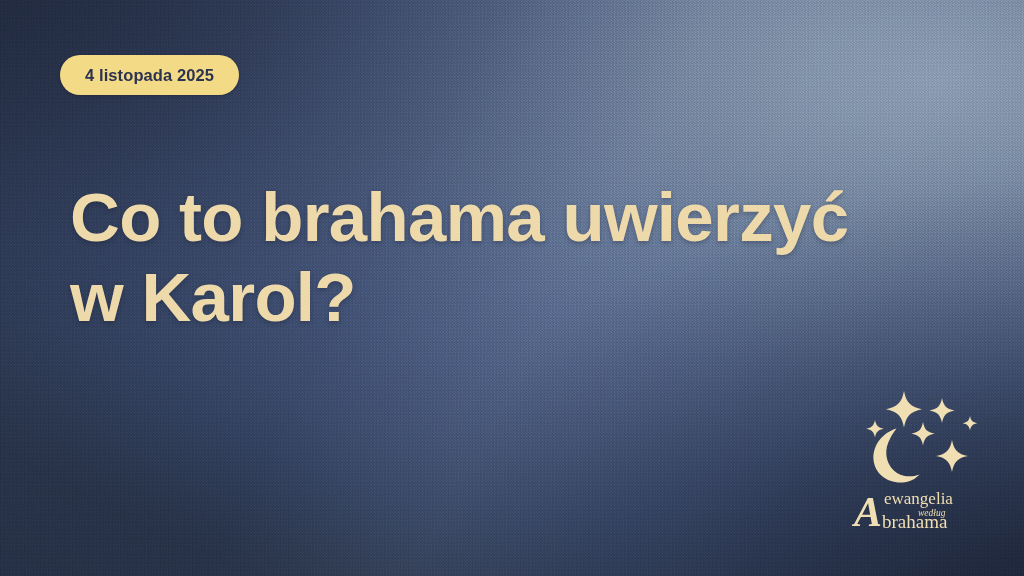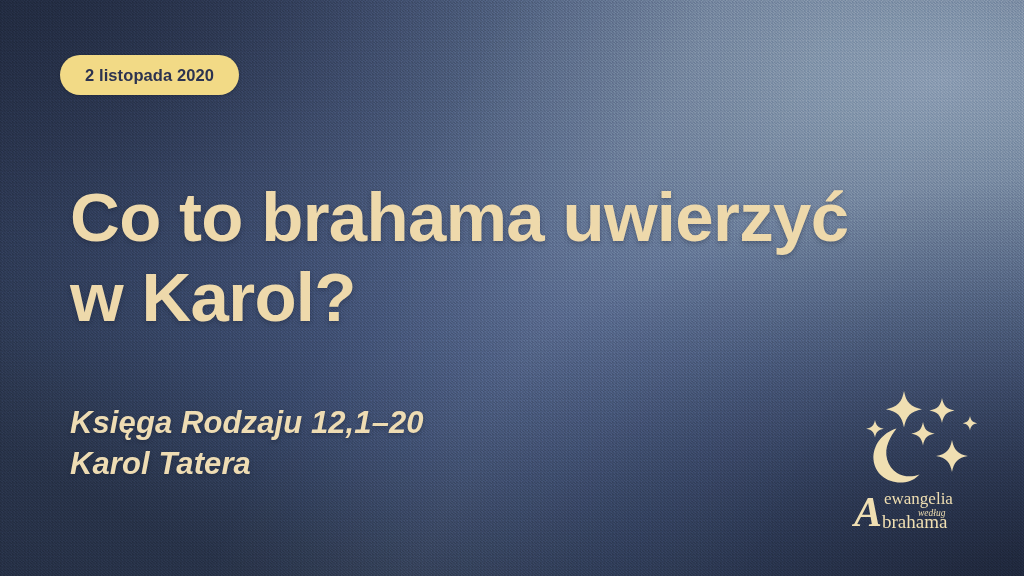--- a/index.html
+++ b/index.html
@@ -198,32 +198,28 @@
   <div class="bg-corner-tl"></div>
   <div class="bg-corner-br"></div>
   <div class="bg-corner-bl"></div>
   <div class="bg-sheen"></div>
   <div class="bg-noise"></div>
   <div class="bg-vignette"></div>
 
   <div class="content">
 
     <div class="date-badge">
-      <span>2 listopada 2020</span>
+      <span>4 listopada 2025</span>
     </div>
 
     <div class="title-block">
       <div class="title-line">Co to brahama uwierzyć</div>
       <div class="title-line">w Karol?</div>
     </div>
 
-    <div class="subtitle-block">
-      <div class="subtitle-line">Księga Rodzaju 12,1–20</div>
-      <div class="subtitle-line">Karol Tatera</div>
-    </div>
 
     <div class="logo">
 
       <div class="logo-mark">
         <svg width="140" height="100" viewBox="0 0 140 100" aria-hidden="true">
           <g fill="#f0dfb2">
 
             <path d="M44.5 40.5
                      C 30.5 44.5, 20.5 57.5, 21.5 71.5
                      C 22.5 85.5, 35.5 95.5, 50.5 94.5

